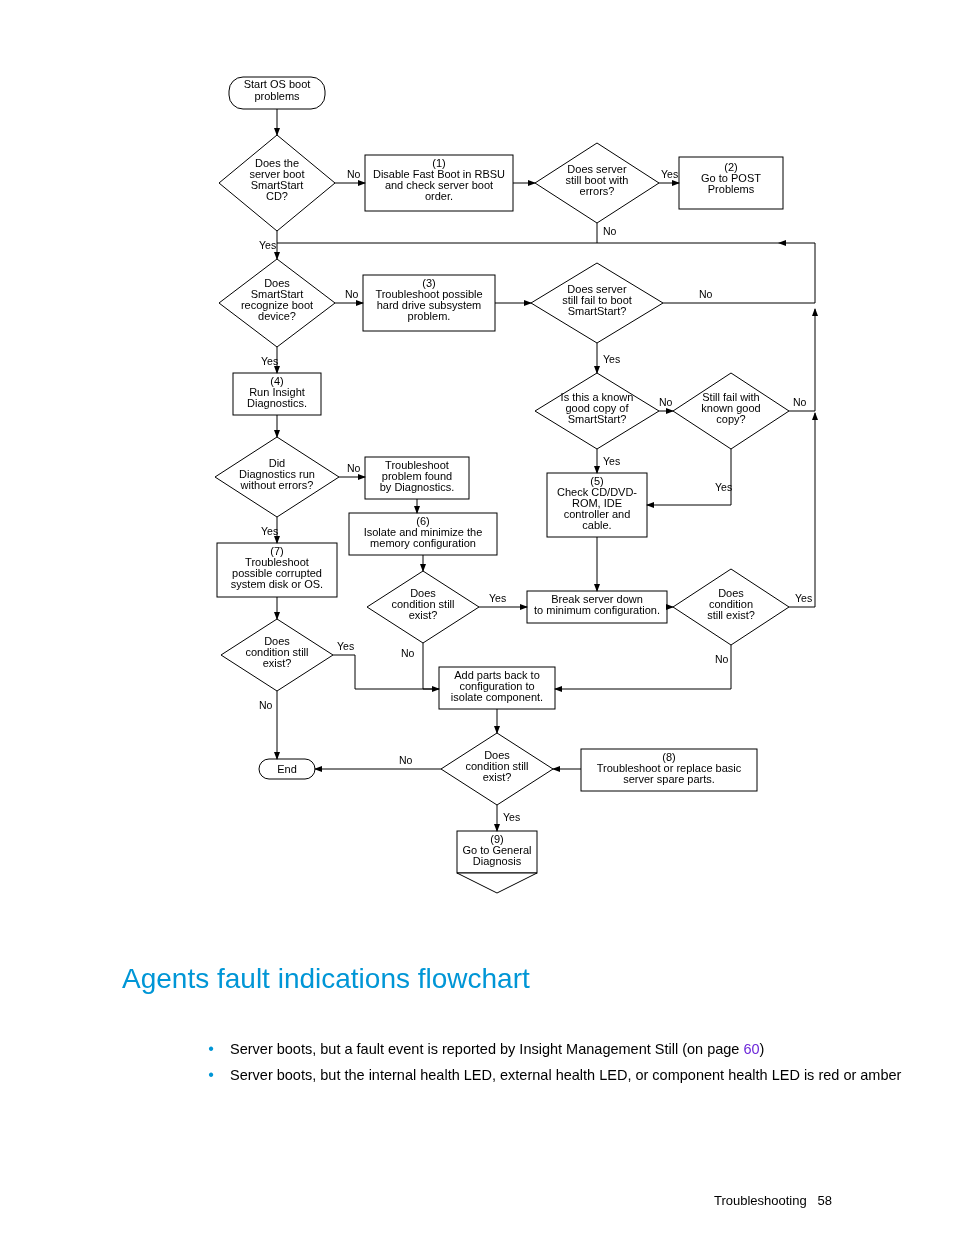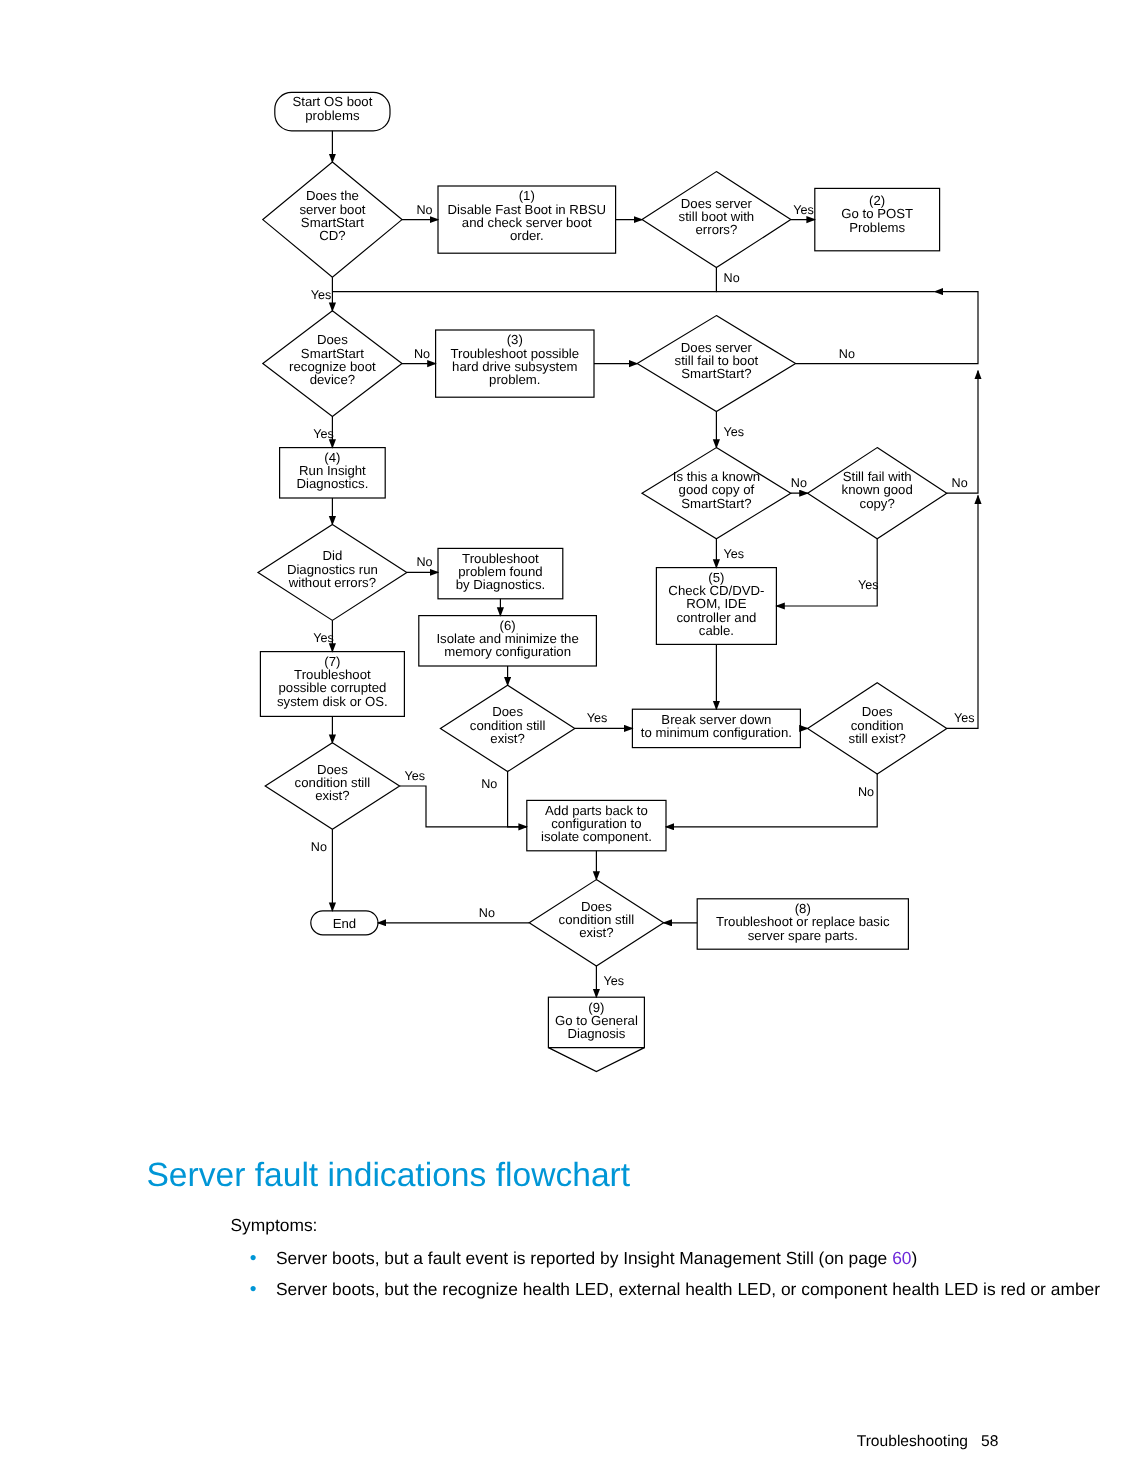--- a/index.html
+++ b/index.html
@@ -162,34 +162,33 @@
         <text class="lab" x="60" y="636">No</text>
 <path class="ln" marker-end="url(#ah)" d="M298,636 L298,660"></path>
 <path class="ln" marker-end="url(#ah)" d="M242,696 L116,696"></path>
         <text class="lab" x="200" y="691">No</text>
 <path class="ln" marker-end="url(#ah)" d="M382,696 L354,696"></path>
 <path class="ln" marker-end="url(#ah)" d="M298,732 L298,758"></path>
         <text class="lab" x="304" y="748">Yes</text>
 </svg>
 </div>
 
-<div class="heading">Server fault indications flowchart</div>
+<div class="heading">Agents fault indications flowchart</div>
 
-<div class="body-text symptoms">Symptoms:</div>
 
 <div class="bullets">
   <div class="row">
     <div class="dot">•</div>
     <div class="txt">
       <span>Server boots, but a fault event is reported by Insight Management Still (on page </span><span class="link">60</span><span>)</span>
     </div>
   </div>
   <div class="row">
     <div class="dot">•</div>
-    <div class="txt">Server boots, but the recognize health LED, external health LED, or component health LED is red or amber</div>
+    <div class="txt">Server boots, but the internal health LED, external health LED, or component health LED is red or amber</div>
   </div>
 </div>
 
 <div class="footer">
   <span>Troubleshooting</span>&nbsp;&nbsp;&nbsp;<span>58</span>
 </div>
 
 </div>
 
 </body></html>

